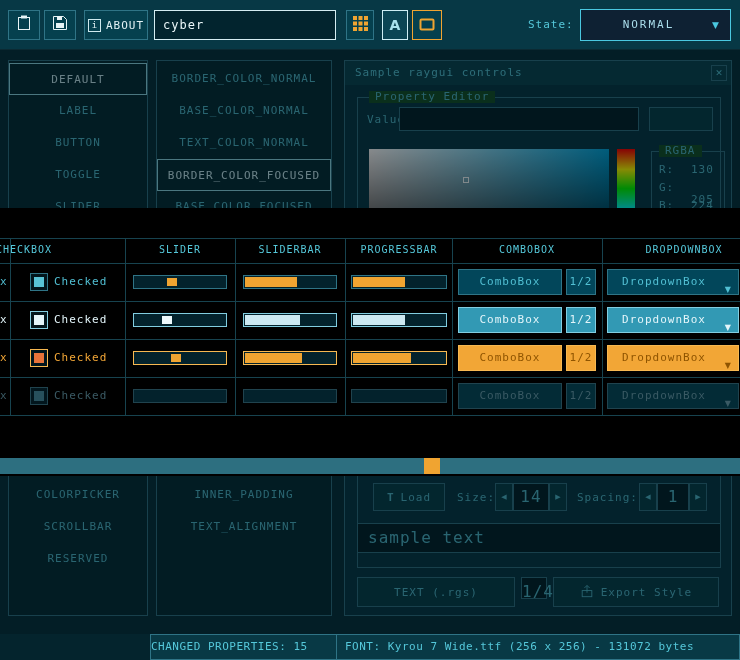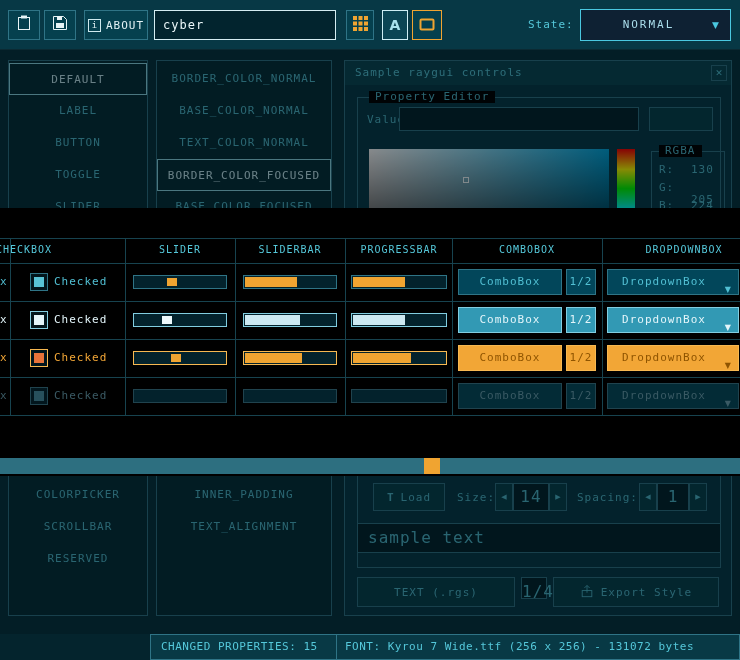--- a/index.html
+++ b/index.html
@@ -42,21 +42,21 @@
         cursor:pointer; white-space:nowrap; overflow:hidden; }
   .li.sel { border:1px solid #8fdbe8; color:#c7ecf4; }
   .window { position:absolute; border:1px solid #2f7486; background:#063c4a; }
   .titlebar { position:absolute; left:0; top:0; right:0; height:24px; background:#0a4856; }
   .title-txt { position:absolute; left:10px; top:0; line-height:24px; font-size:11px;
                letter-spacing:1px; color:#55c8da; }
   .close-btn { position:absolute; right:4px; top:4px; width:16px; height:16px;
                border:1px solid #2f7486; color:#55c8da; font-size:9px; line-height:14px;
                text-align:center; cursor:pointer; font-family:"DejaVu Sans",sans-serif; }
   .gb-line { position:absolute; background:#2f7486; }
-  .gb-label { position:absolute; background:#000000; padding:0 6px; font-size:11px;
+  .gb-label { position:absolute; background:#14532d; padding:0 6px; font-size:11px;
               color:#4fb9cc; letter-spacing:1px; line-height:12px; }
   .lbl { position:absolute; font-size:11px; letter-spacing:1px; color:#4fb9cc;
          white-space:nowrap; }
   .inbox { position:absolute; border:1px solid #2f7486; background:#02242e;
            color:#4fb9cc; font-size:16px; letter-spacing:1px; }
   .dimbtn { position:absolute; border:1px solid #2f7486; background:#07424f;
             color:#4fb9cc; font-size:11px; letter-spacing:1px; display:flex;
             align-items:center; justify-content:center; cursor:pointer; }
   .spin { position:absolute; width:18px; height:28px; border:1px solid #2f7486;
           background:#07424f; color:#4fb9cc; text-align:center; line-height:26px;
@@ -356,17 +356,17 @@
       <span class="tbtn st3" style="left:566px;top:175px;width:30px;">1/2</span>
       <span class="tbtn dd st3" style="left:607px;top:175px;width:132px;"><span>DropdownBox</span><span class="ddarr">▼</span></span>
     </div>
 
     <div class="hscroll">
       <div class="hscroll-handle" style="left: 424px;"></div>
     </div>
   </div>
 
   <div class="statusbar">
-    <div class="sbox" style="left:150px;width:222px;padding-left:10px;">CHANGED PROPERTIES: 15</div>
+    <div class="sbox" style="left:150px;width:222px;">CHANGED PROPERTIES: 15</div>
     <div class="sbox" style="left:336px;width:404px;padding-left:8px;">FONT: Kyrou 7 Wide.ttf (256 x 256) - 131072 bytes</div>
   </div>
 
 </div>
 
 </body></html>

